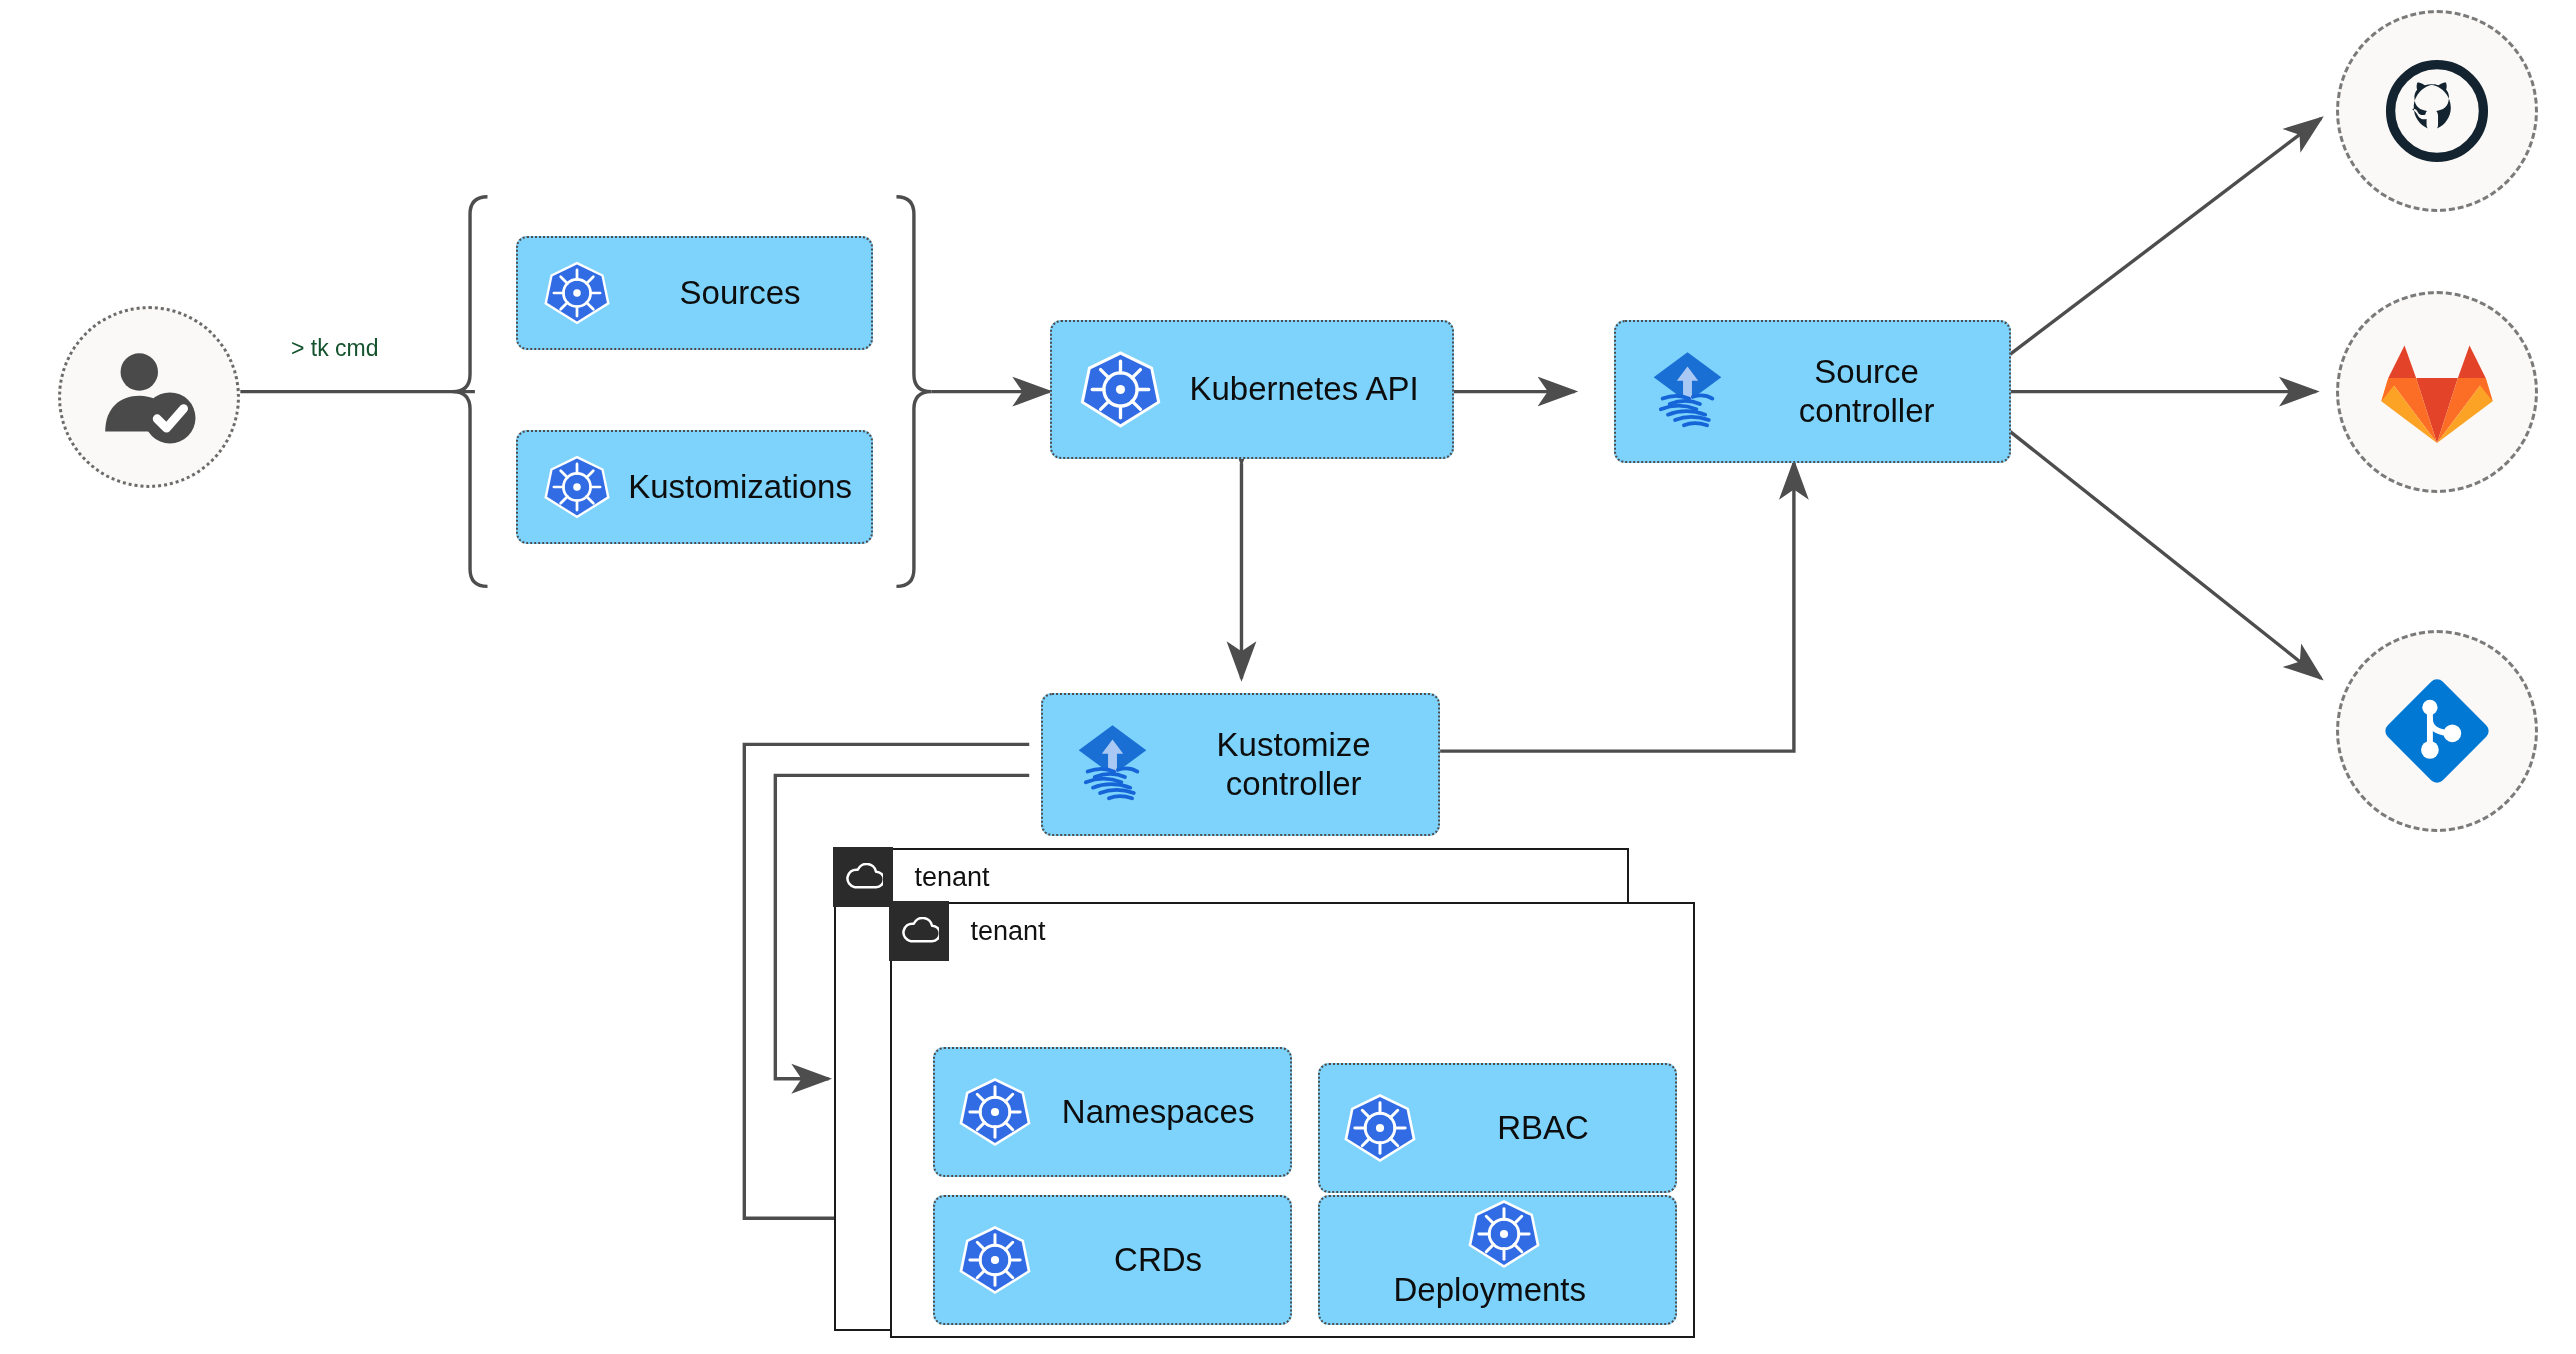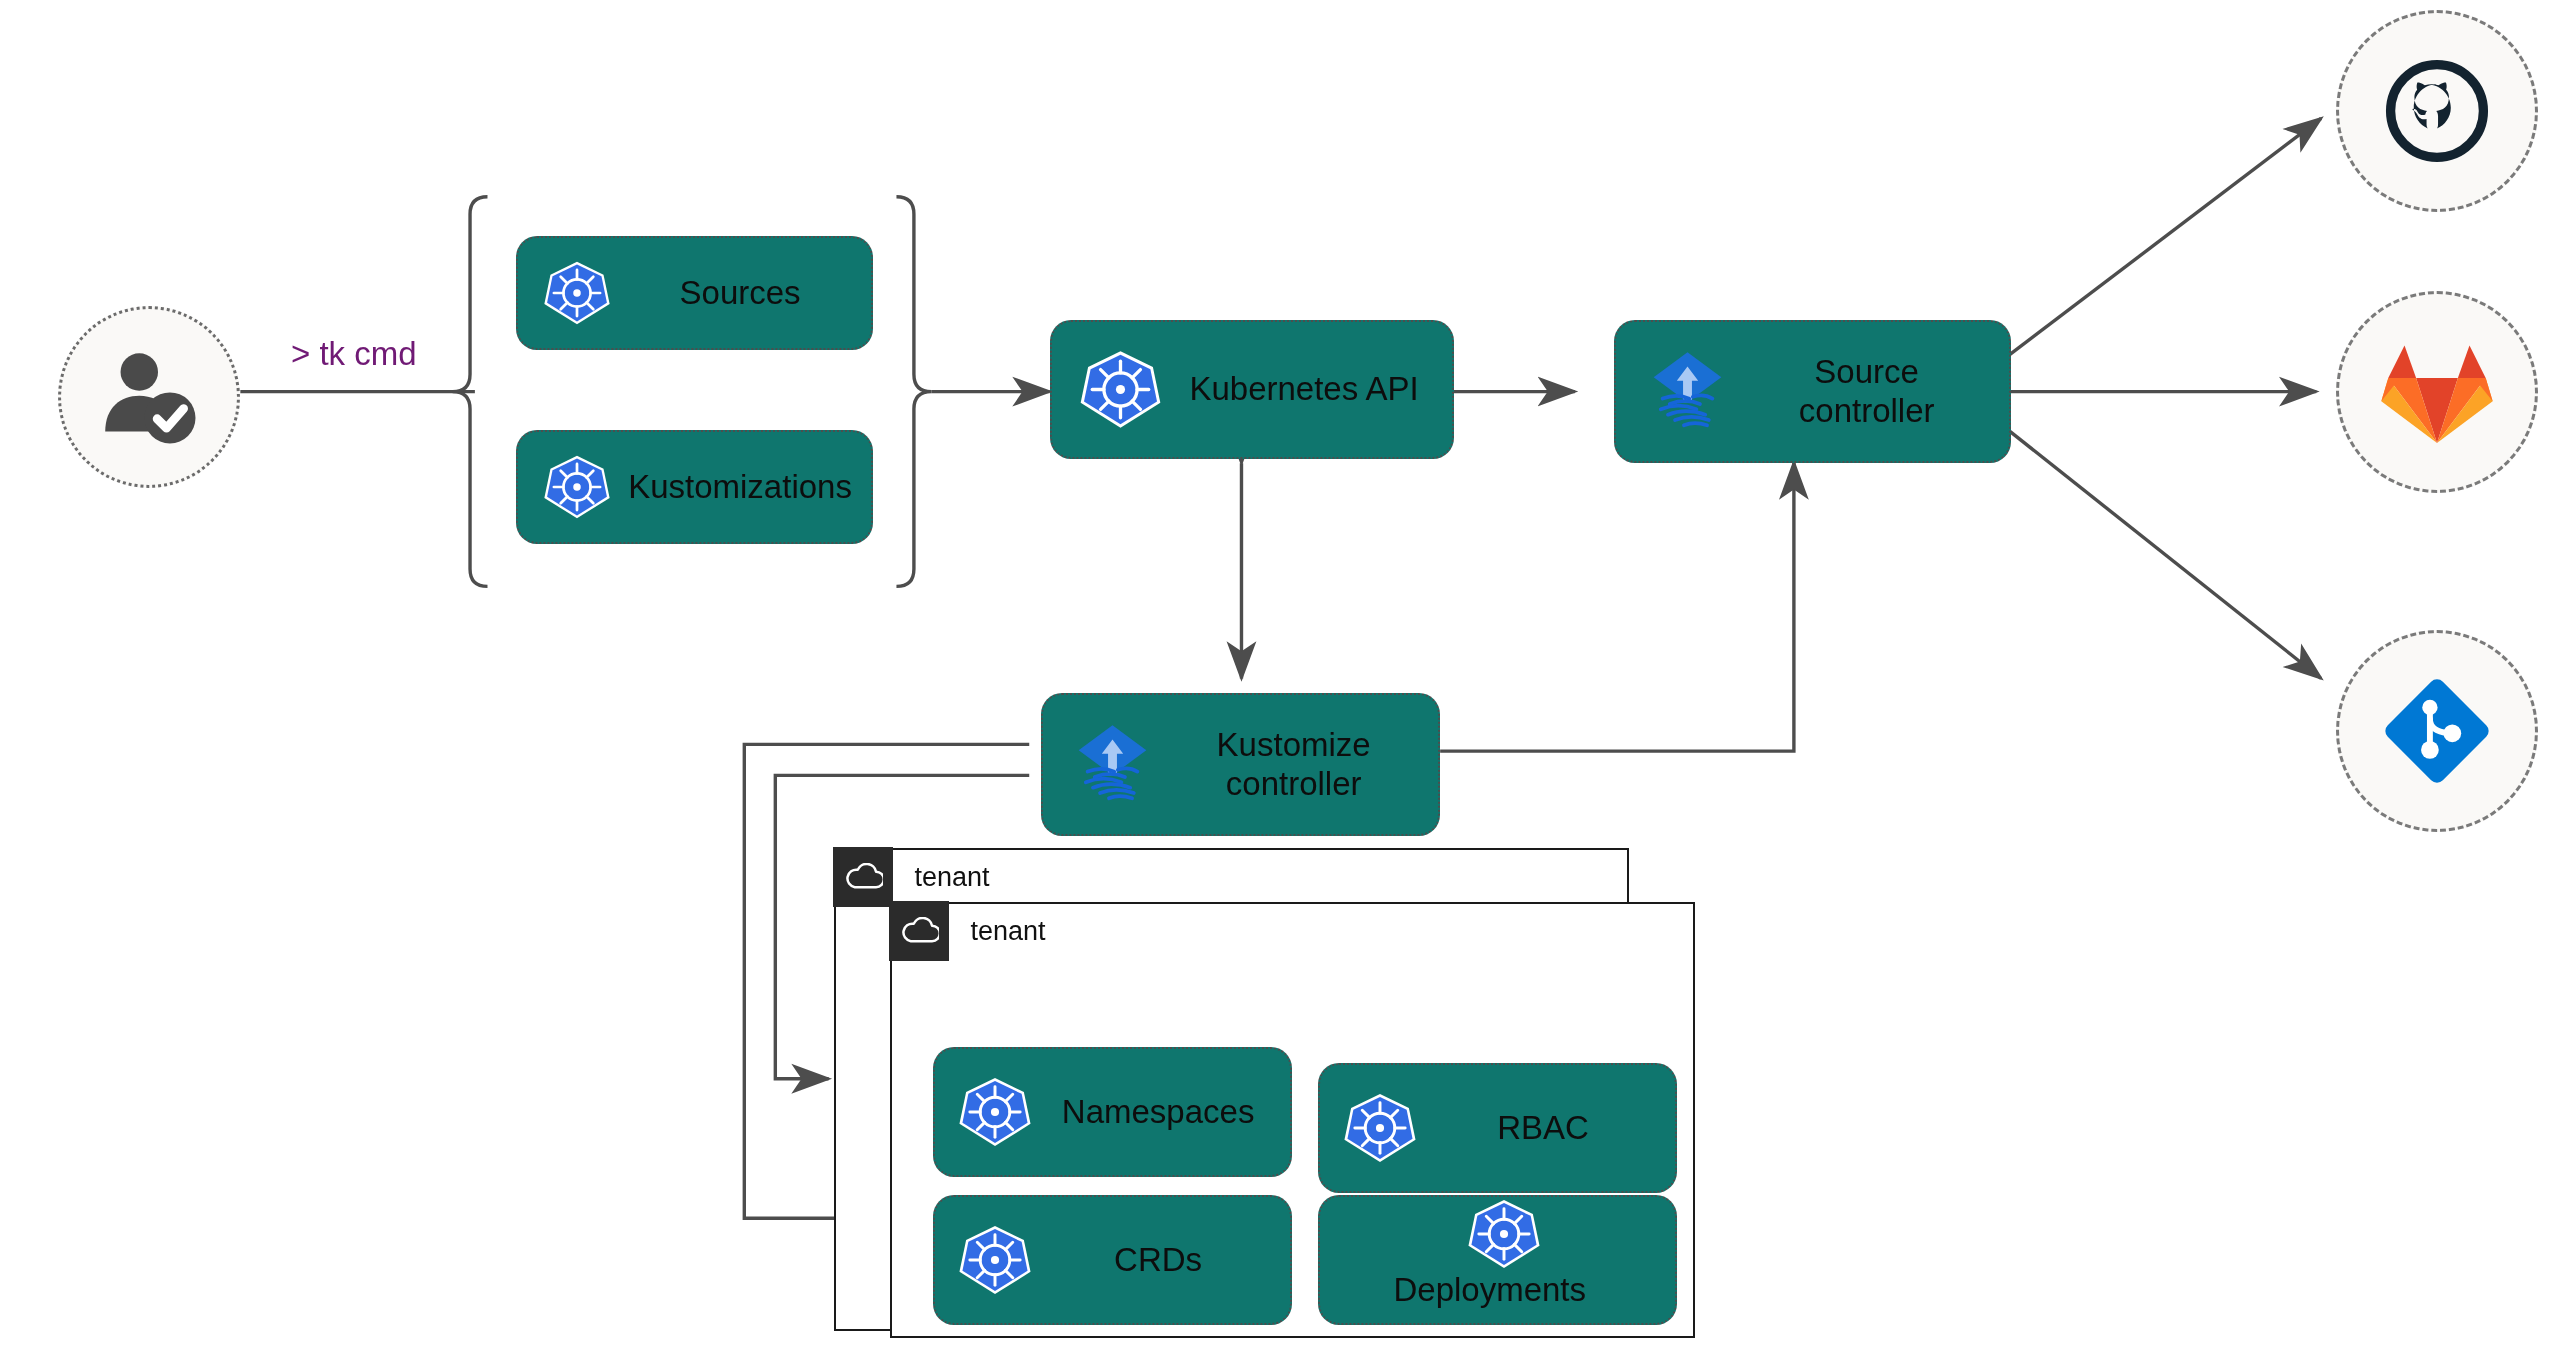--- a/index.html
+++ b/index.html
@@ -7,23 +7,23 @@
     width:2576px;height:1355px;position:relative;overflow:hidden;
     font-family:"Liberation Sans","DejaVu Sans",sans-serif;
     color:#111111;
   }
   #canvas{position:absolute;left:0;top:0;width:2576px;height:1355px;}
   .svg-layer{position:absolute;left:0;top:0;width:2576px;height:1355px;pointer-events:none;}
 
   
   .node{
     position:absolute;
-    background:#0f766e;
+    background:#7dd3fc;
     border:2.9px dotted #4d4d4d;
-    border-radius:21px;
+    border-radius:11px;
     box-sizing:border-box;
     display:flex;align-items:center;
     overflow:hidden;
   }
   .node .ico{flex:0 0 auto;display:flex;align-items:center;justify-content:center;}
   .node .lbl{
     flex:1 1 auto;text-align:center;
     font-size:33px;line-height:1.18;color:#0d0d0d;
     padding-right:15.5px;white-space:pre-line;
   }
@@ -45,21 +45,21 @@
   .tenant .tabbar{position:absolute;left:-2.9px;top:-2.9px;height:60px;display:flex;align-items:center;}
   .tenant .tabico{
     width:60px;height:60px;background:#2b2b2b;
     display:flex;align-items:center;justify-content:center;
   }
   .tenant .tabname{
     font-size:27px;color:#111;padding-left:21.3px;
   }
 
   
-  .free-label{position:absolute;font-size:33px;color:#701a75;white-space:nowrap;}
+  .free-label{position:absolute;font-size:23px;color:#14532d;white-space:nowrap;}
 
   
 </style>
 </head>
 <body>
 
 <div id="canvas">
 
   <svg class="svg-layer" viewBox="0 0 2658 1398">
     <defs>

